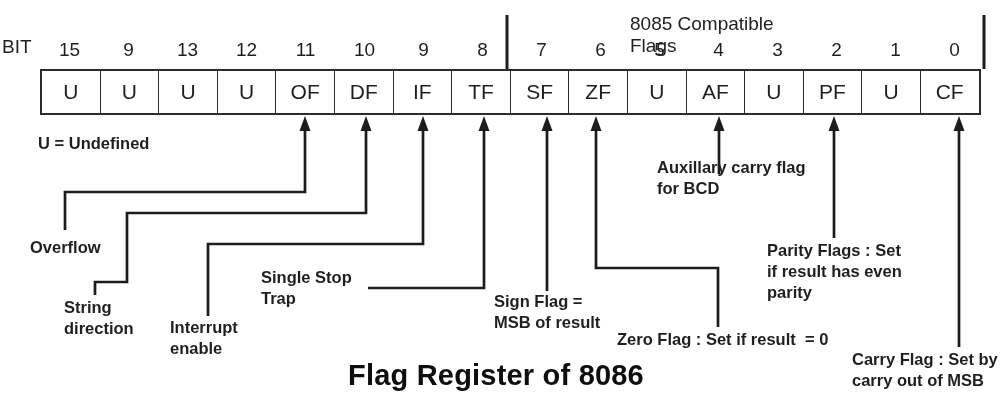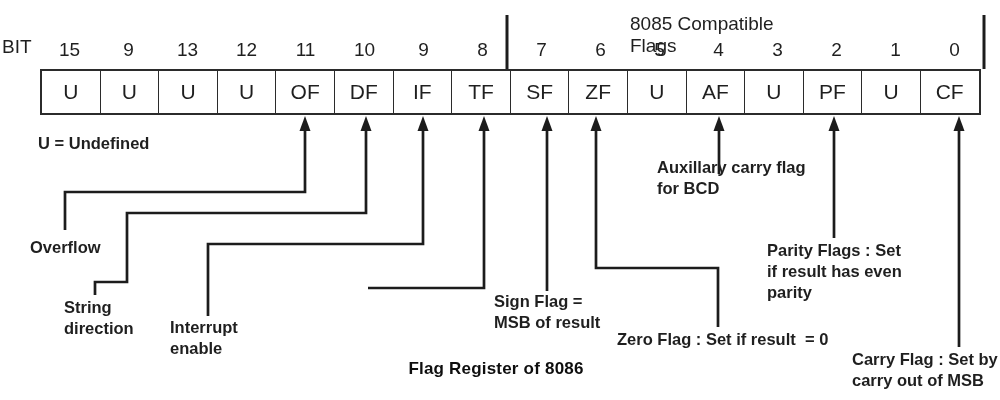--- a/index.html
+++ b/index.html
@@ -69,21 +69,21 @@
   .n-trap        { left: 261px; top: 267px; }
   .n-sign        { left: 494px; top: 291px; }
   .n-zero        { left: 617px; top: 329px; }
   .n-aux         { left: 657px; top: 157px; }
   .n-parity      { left: 767px; top: 240px; }
   .n-carry       { left: 852px; top: 349px; }
 
   .diagram-title {
     position: absolute; left: 340px; top: 359px; width: 312px;
     text-align: center;
-    font-size: 17px; font-weight: 700; color: var(--title);
+    font-size: 29px; font-weight: 700; color: var(--title);
     letter-spacing: 0.2px;
   }
 </style>
 </head>
 <body>
 
 <div class="stage">
 
   <svg class="wires" viewBox="0 0 1000 400" xmlns="http://www.w3.org/2000/svg">
 
@@ -177,20 +177,22 @@
     <div class="cell">U</div>
     <div class="cell">CF</div>
   </div>
 
   <div class="note n-undefined">U = Undefined</div>
   <div class="note n-overflow">Overflow</div>
   <div class="note n-string">String
 direction</div>
   <div class="note n-interrupt">Interrupt
 enable</div>
+  <div class="note n-trap">Single Stop
+Trap</div>
   <div class="note n-sign">Sign Flag =
 MSB of result</div>
   <div class="note n-zero">Zero Flag : Set if result  = 0</div>
   <div class="note n-aux">Auxillary carry flag
 for BCD</div>
   <div class="note n-parity">Parity Flags : Set
 if result has even
 parity</div>
   <div class="note n-carry">Carry Flag : Set by
 carry out of MSB</div>

